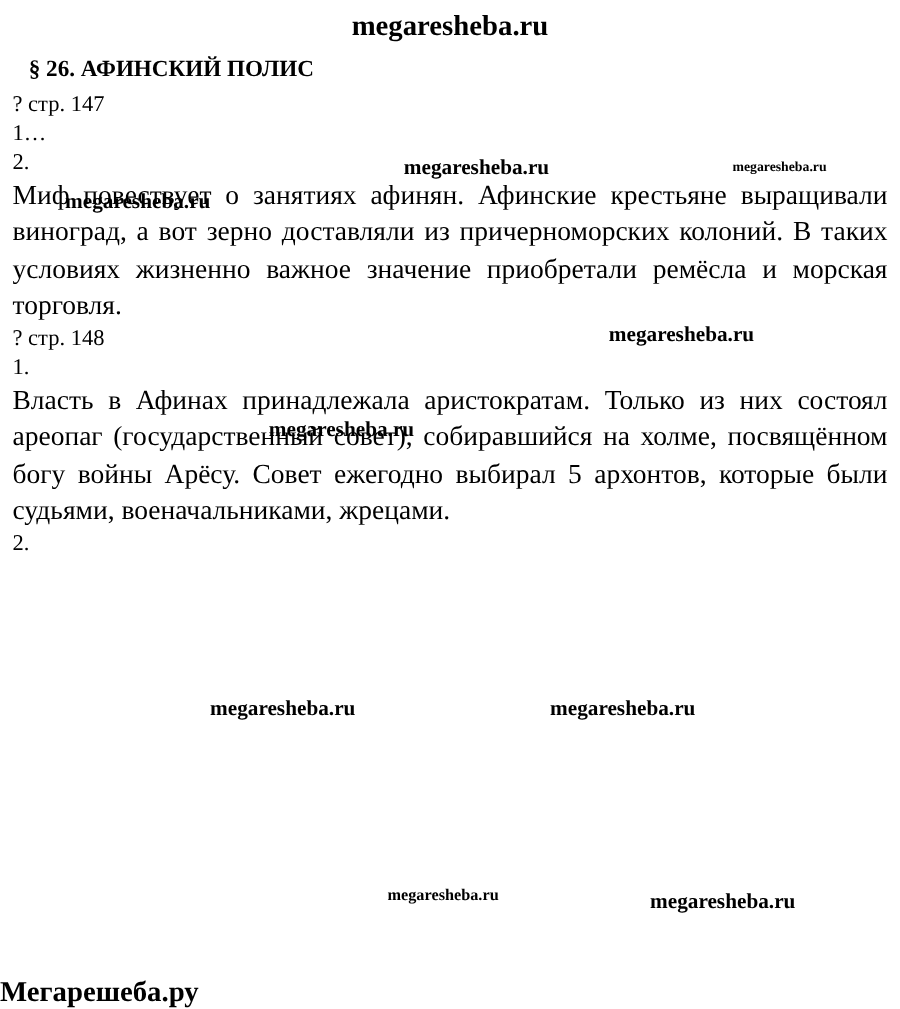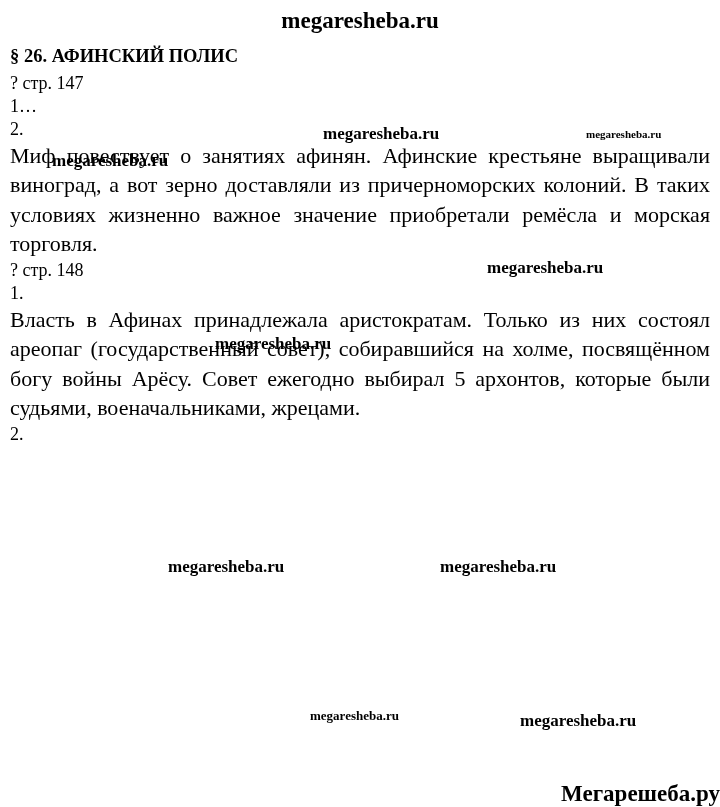--- a/index.html
+++ b/index.html
@@ -25,21 +25,21 @@
     font-weight: bold;
     font-size: 23px;
     letter-spacing: 0px;
     margin-top: 8px;
     margin-bottom: 12px;
   }
   .heading {
     font-family: "Liberation Serif", serif;
     font-weight: bold;
     font-size: 18.5px;
-    margin: 0 0 6px 2px;
+    margin: 0 0 6px 15px;
   }
   .qline {
     font-size: 18px;
     margin: 2px 0 1px 2px;
   }
   .numline {
     font-size: 18px;
     margin: 2px 0 1px 2px;
   }
   .para {
@@ -55,21 +55,21 @@
     font-weight: bold;
     color: #000000;
     white-space: nowrap;
     pointer-events: none;
   }
   .bottom-brand {
     position: absolute;
     left: 0;
     right: 0;
     bottom: 8px;
-    text-align: right;
+    text-align: left;
     font-family: "Liberation Serif", serif;
     font-weight: bold;
     font-size: 23px;
   }
 </style>
 </head>
 <body>
 
 <div class="page">
 

